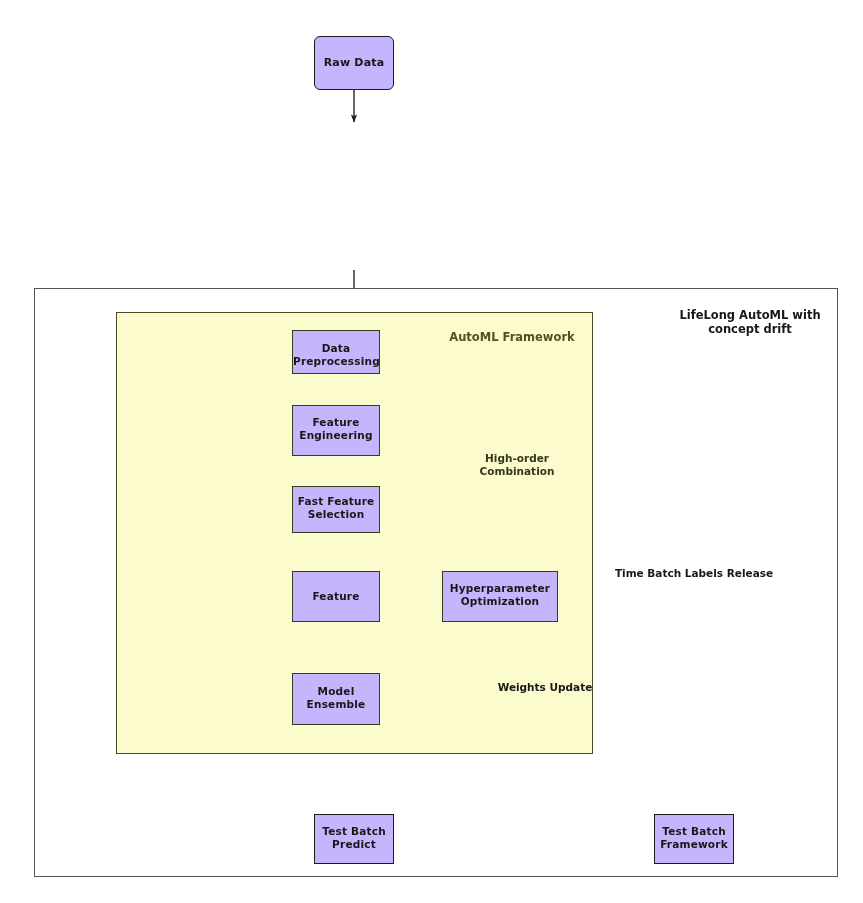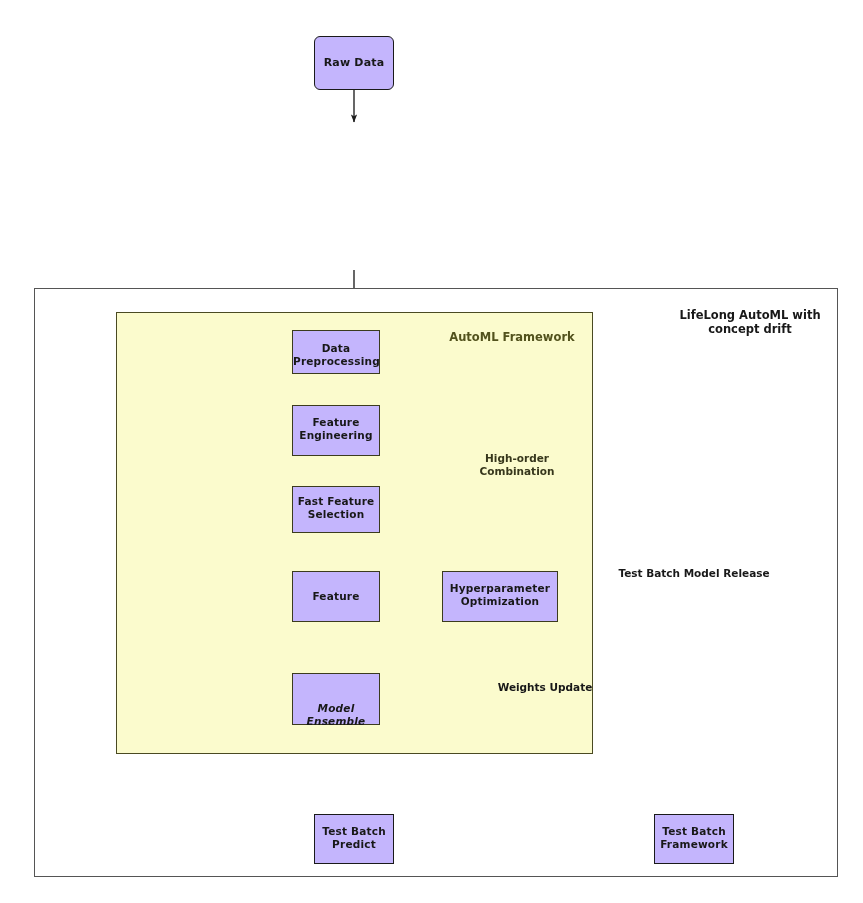--- a/index.html
+++ b/index.html
@@ -122,21 +122,21 @@
     </g>
   </svg>
 
   <div class="label-free" style="left:452px; top:452px; width:130px; font-size:10.5px; color:#37371c;">
     <span>High-order</span><br>
     <span>Combination</span>
   </div>
 
   <div class="label-free" style="left:435px; top:681px; width:220px; font-size:10.5px;">Weights Update</div>
 
-  <div class="label-free" style="left:584px; top:567px; width:220px; font-size:10.5px;">Test Batch Model Release</div>
+  <div class="label-free" style="left:584px; top:567px; width:220px; font-size:10.5px;">Time Batch Labels Release</div>
 
   <div class="node rounded" style="left:314px; top:36px; width:80px; height:54px; font-size:11px;">Raw Data</div>
 
 
   <div class="node dark" style="left:292px; top:330px; width:88px; height:44px; font-size:10.5px; display:block; padding-top:11px;">
     <div style="text-align:center;">Data</div>
     <div style="text-align:center;">Preprocessing</div>
   </div>
 
   <div class="node dark" style="left:292px; top:405px; width:88px; height:51px; font-size:10.5px; display:block; padding-top:10px;">
@@ -149,21 +149,21 @@
     <div style="text-align:center;">Selection</div>
   </div>
 
   <div class="node dark" style="left:292px; top:571px; width:88px; height:51px; font-size:10.5px;">Feature</div>
 
   <div class="node dark" style="left:442px; top:571px; width:116px; height:51px; font-size:10.5px; display:block; padding-top:10px;">
     <div style="text-align:center;">Hyperparameter</div>
     <div style="text-align:center;">Optimization</div>
   </div>
 
-  <div class="node dark" style="left:292px; top:673px; width:88px; height:52px; font-size:10.5px; display:block; padding-top:28px;font-style:italic;">
+  <div class="node dark" style="left:292px; top:673px; width:88px; height:52px; font-size:10.5px; display:block; padding-top:11px;">
     <div style="text-align:center;">Model</div>
     <div style="text-align:center;">Ensemble</div>
   </div>
 
   <div class="node" style="left:314px; top:814px; width:80px; height:50px; font-size:10.5px; display:block; padding-top:10px;">
     <div style="text-align:center;">Test Batch</div>
     <div style="text-align:center;">Predict</div>
   </div>
 
   <div class="node" style="left:654px; top:814px; width:80px; height:50px; font-size:10.5px; display:block; padding-top:10px;">

